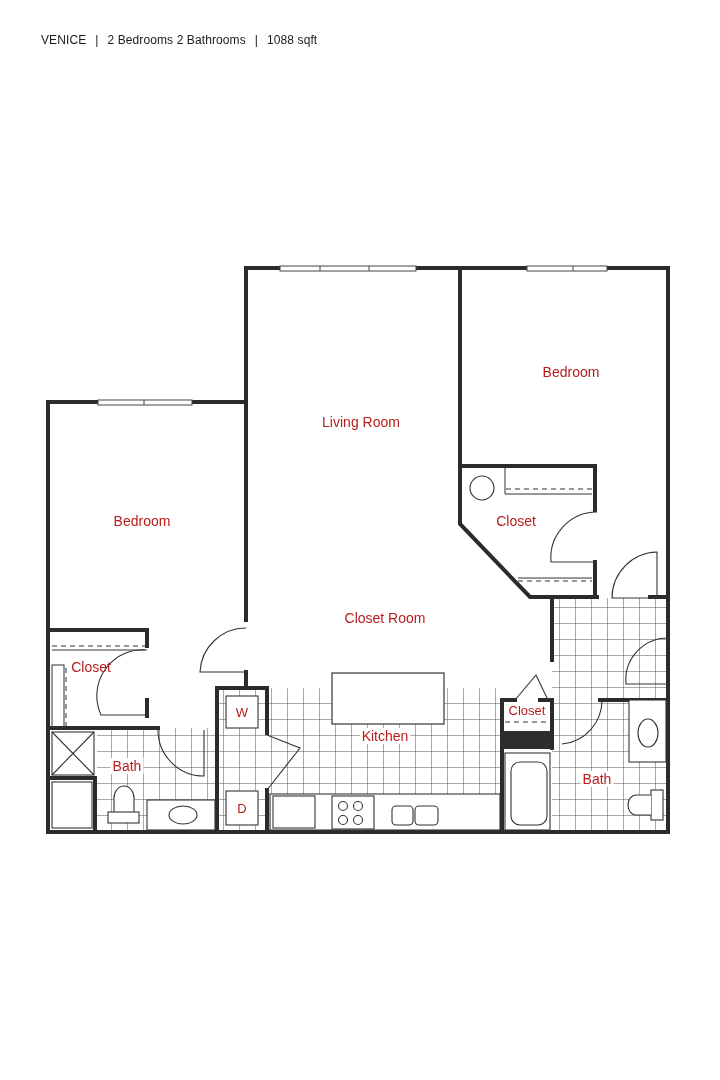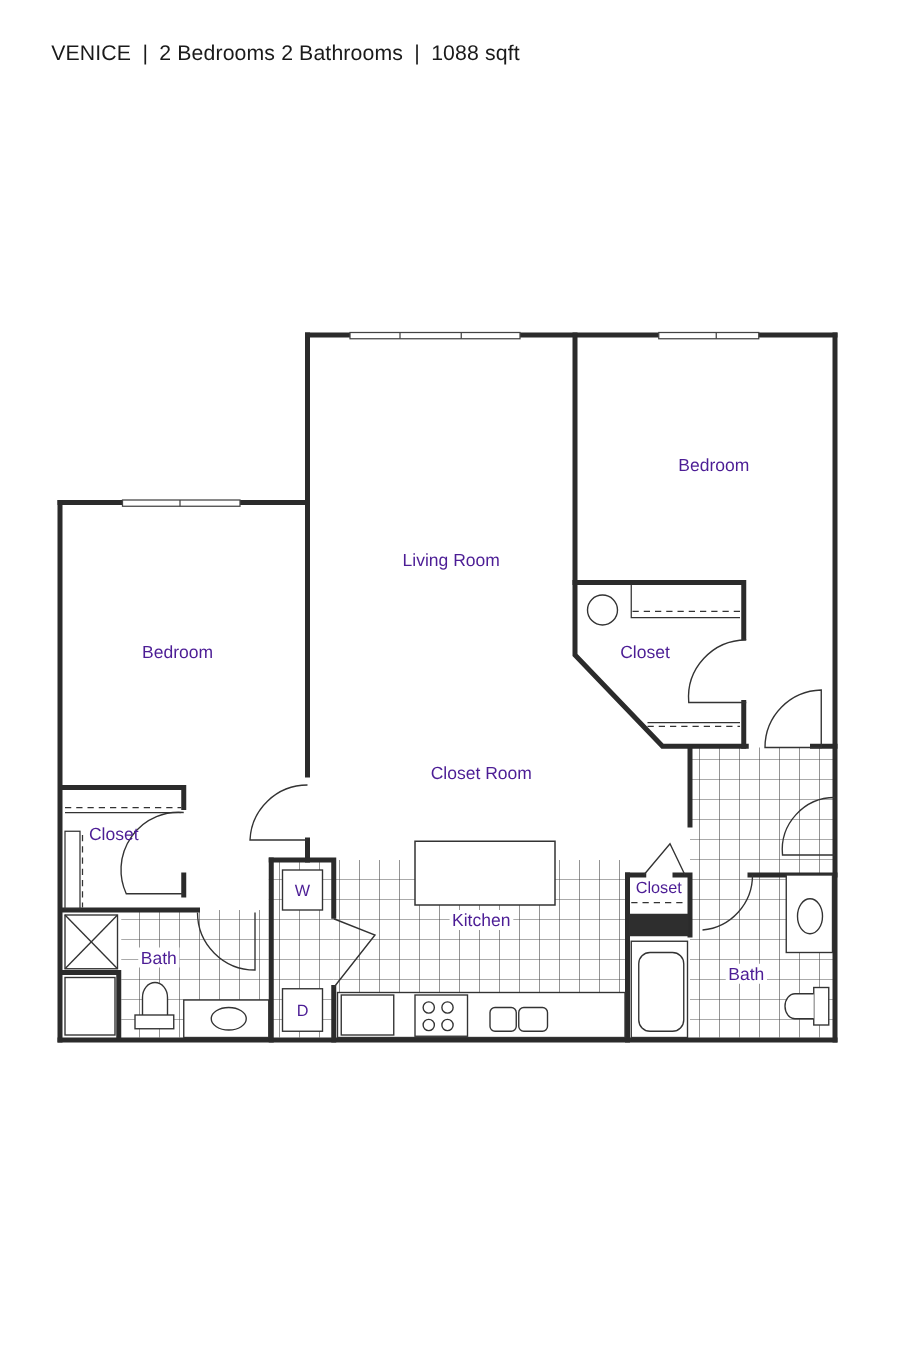--- a/index.html
+++ b/index.html
@@ -1,20 +1,20 @@
 <!DOCTYPE html>
 <html><head>
 <meta charset="utf-8">
 <style>
   html, body { margin:0; padding:0; background:#ffffff; }
   body { width:720px; height:1080px; position:relative; overflow:hidden; font-family:"Liberation Sans", "DejaVu Sans", sans-serif; }
-  .title { position:absolute; left:41px; top:33px; font-size:17px; color:#1a1a1a; letter-spacing:0.1px; white-space:nowrap; }
+  .title { position:absolute; left:41px; top:33px; font-size:12px; color:#1a1a1a; letter-spacing:0.1px; white-space:nowrap; }
   .title .sep { display:inline-block; margin:0 9px; }
   svg.plan { position:absolute; left:0; top:0; }
-  .lbl { position:absolute; font-size:14px; color:#4c1d95; white-space:nowrap; transform:translate(-50%,-50%); background:transparent; }
+  .lbl { position:absolute; font-size:14px; color:#b91c1c; white-space:nowrap; transform:translate(-50%,-50%); background:transparent; }
   .lbl.bg { background:#fff; padding:0 2px; }
   .lbl.small { font-size:13px; }
 </style>
 </head>
 <body>
 
 <div class="title">
   <span>VENICE</span><span class="sep">|</span><span>2 Bedrooms 2 Bathrooms</span><span class="sep">|</span><span>1088 sqft</span>
 </div>
 
@@ -141,21 +141,21 @@
   <g fill="#fff" stroke="#333" stroke-width="1.1">
     <rect x="505" y="753" width="45" height="77"></rect>
     <rect x="511" y="762" width="36" height="63" rx="9"></rect>
     <rect x="629" y="700" width="37" height="62"></rect>
     <ellipse cx="648" cy="733" rx="10" ry="14"></ellipse>
     <rect x="651" y="790" width="12" height="30"></rect>
     <path d="M651 795 H636 A8 10 0 0 0 636 815 H651"></path>
   </g>
 </svg>
 
-<div class="lbl" style="left:361px;top:448px">Living Room</div>
+<div class="lbl" style="left:361px;top:422px">Living Room</div>
 <div class="lbl" style="left:385px;top:618px">Closet Room</div>
 <div class="lbl" style="left:142px;top:521px">Bedroom</div>
 <div class="lbl" style="left:571px;top:372px">Bedroom</div>
 <div class="lbl" style="left:516px;top:521px">Closet</div>
 <div class="lbl" style="left:91px;top:667px">Closet</div>
 <div class="lbl bg small" style="left:527px;top:710px">Closet</div>
 <div class="lbl bg" style="left:127px;top:766px">Bath</div>
 <div class="lbl bg" style="left:597px;top:779px">Bath</div>
 <div class="lbl bg" style="left:385px;top:736px">Kitchen</div>
 <div class="lbl small" style="left:242px;top:712px">W</div>

